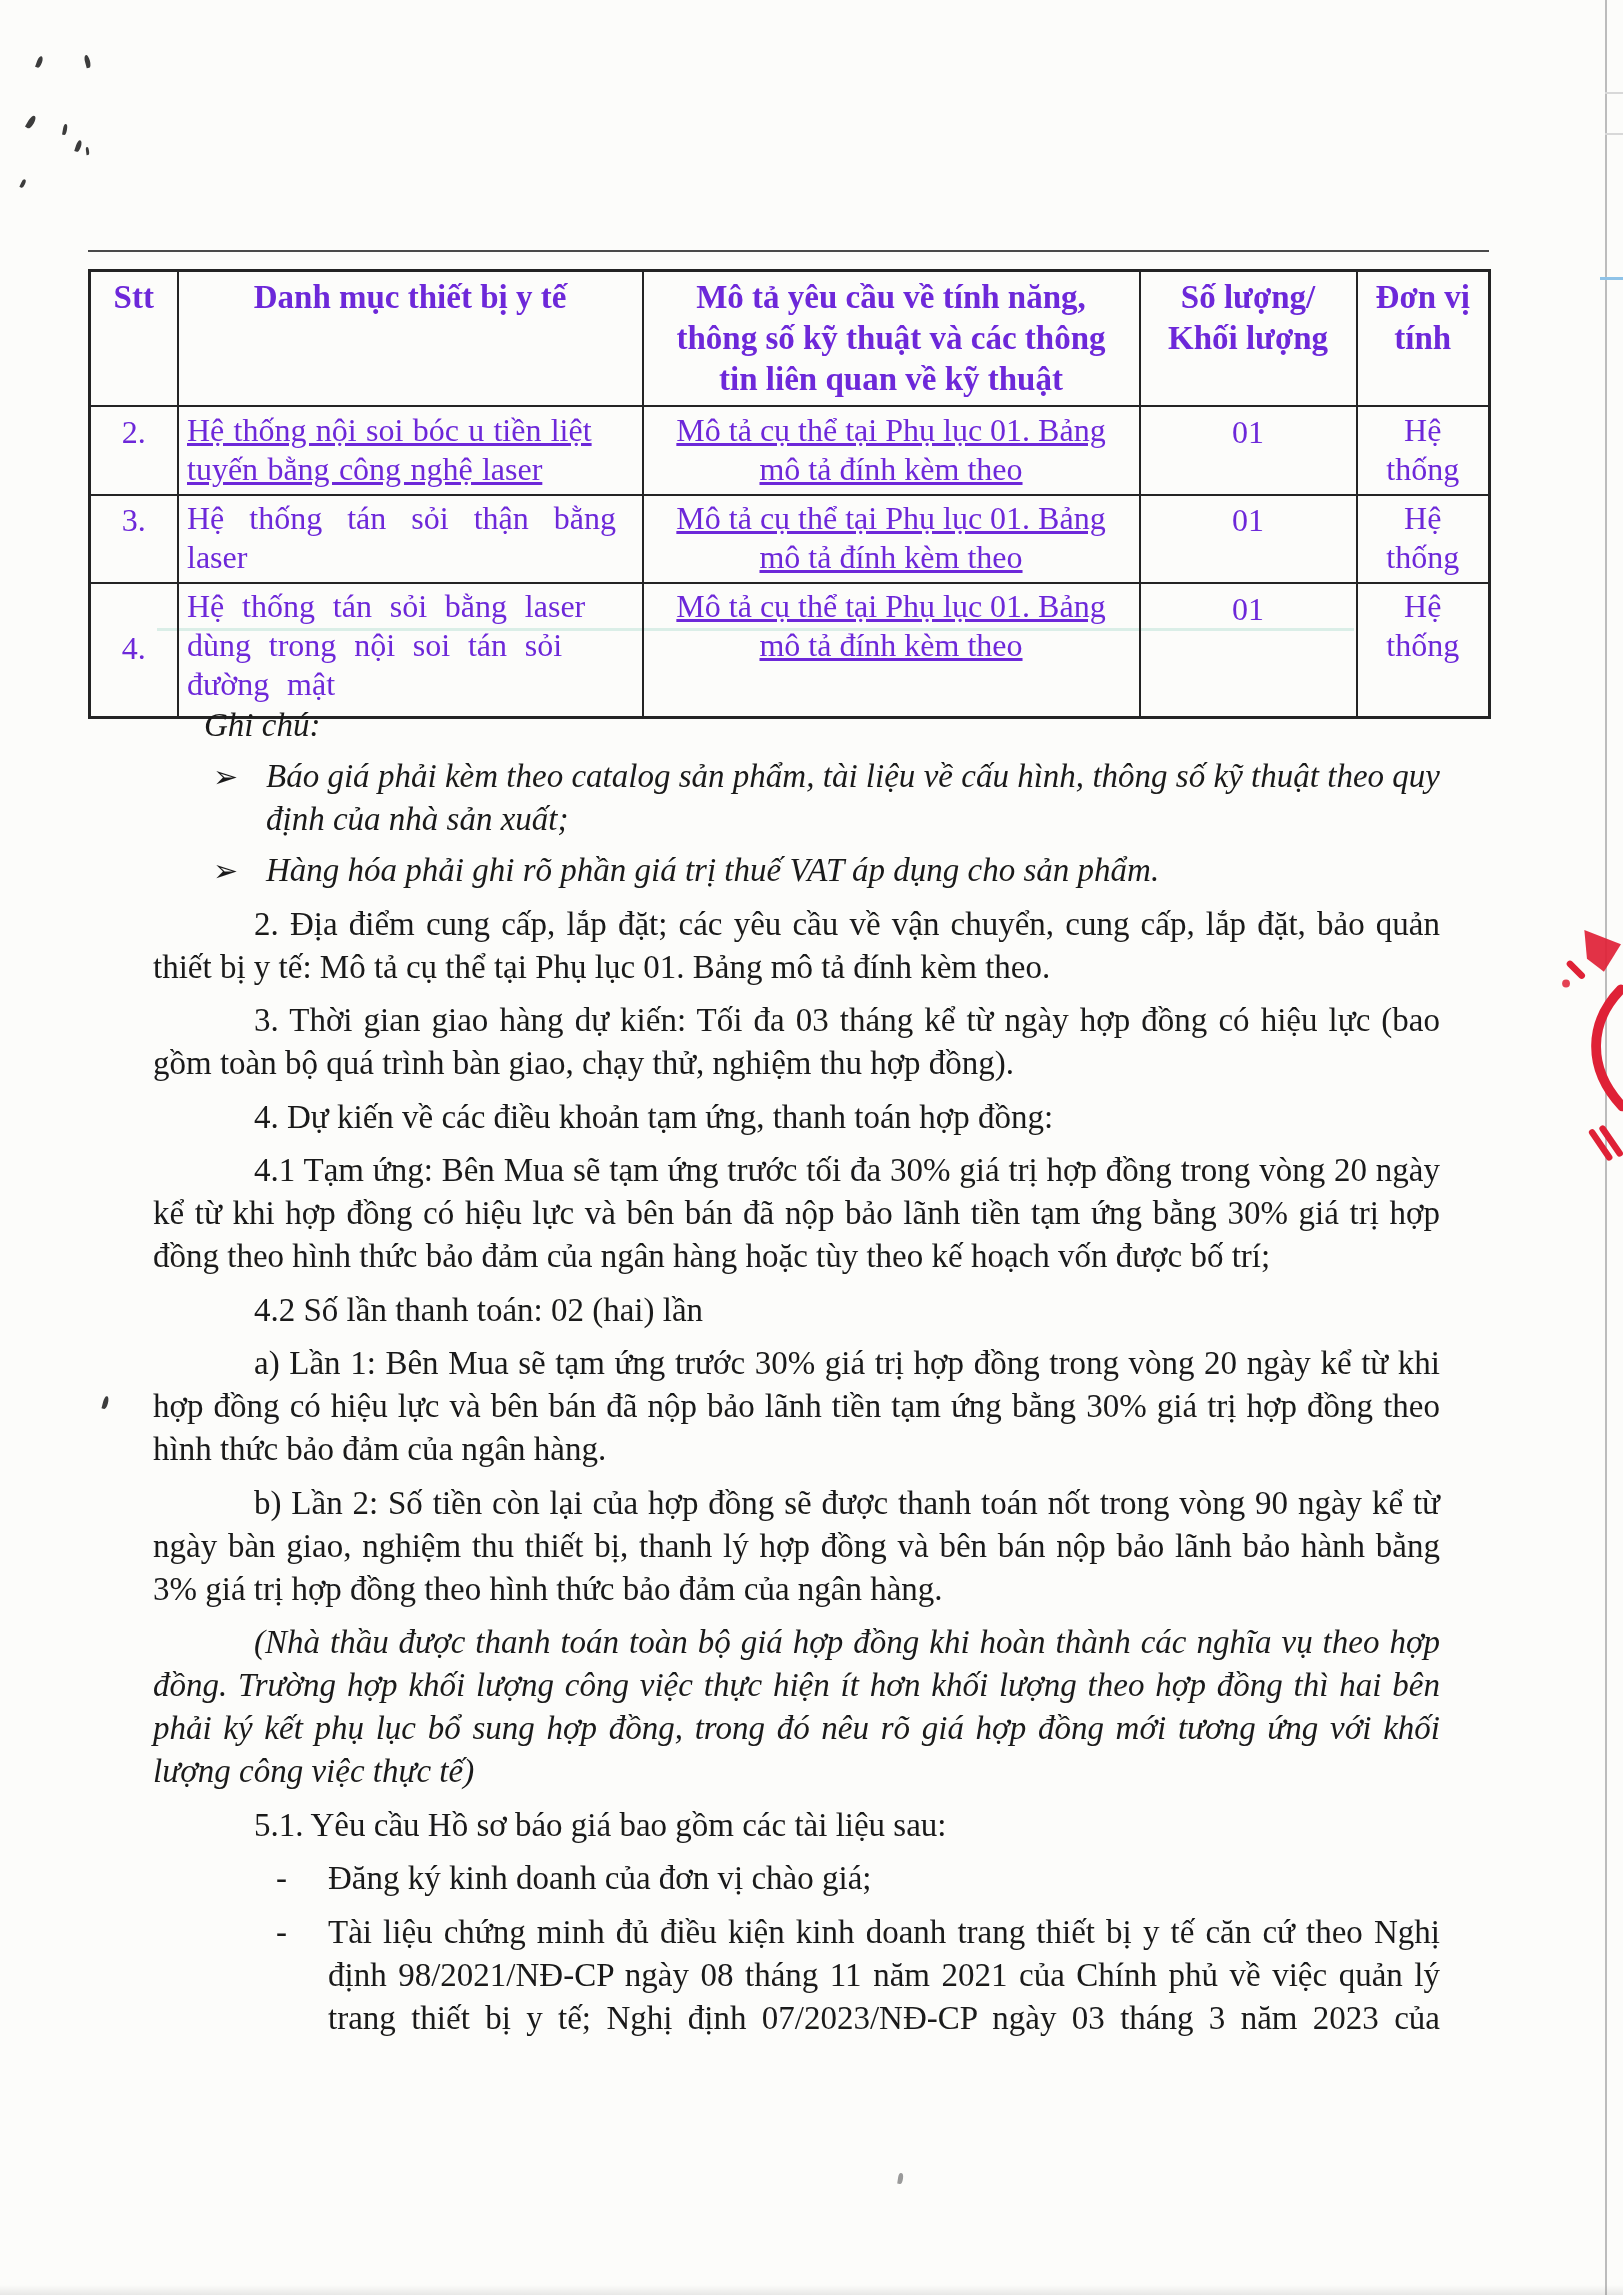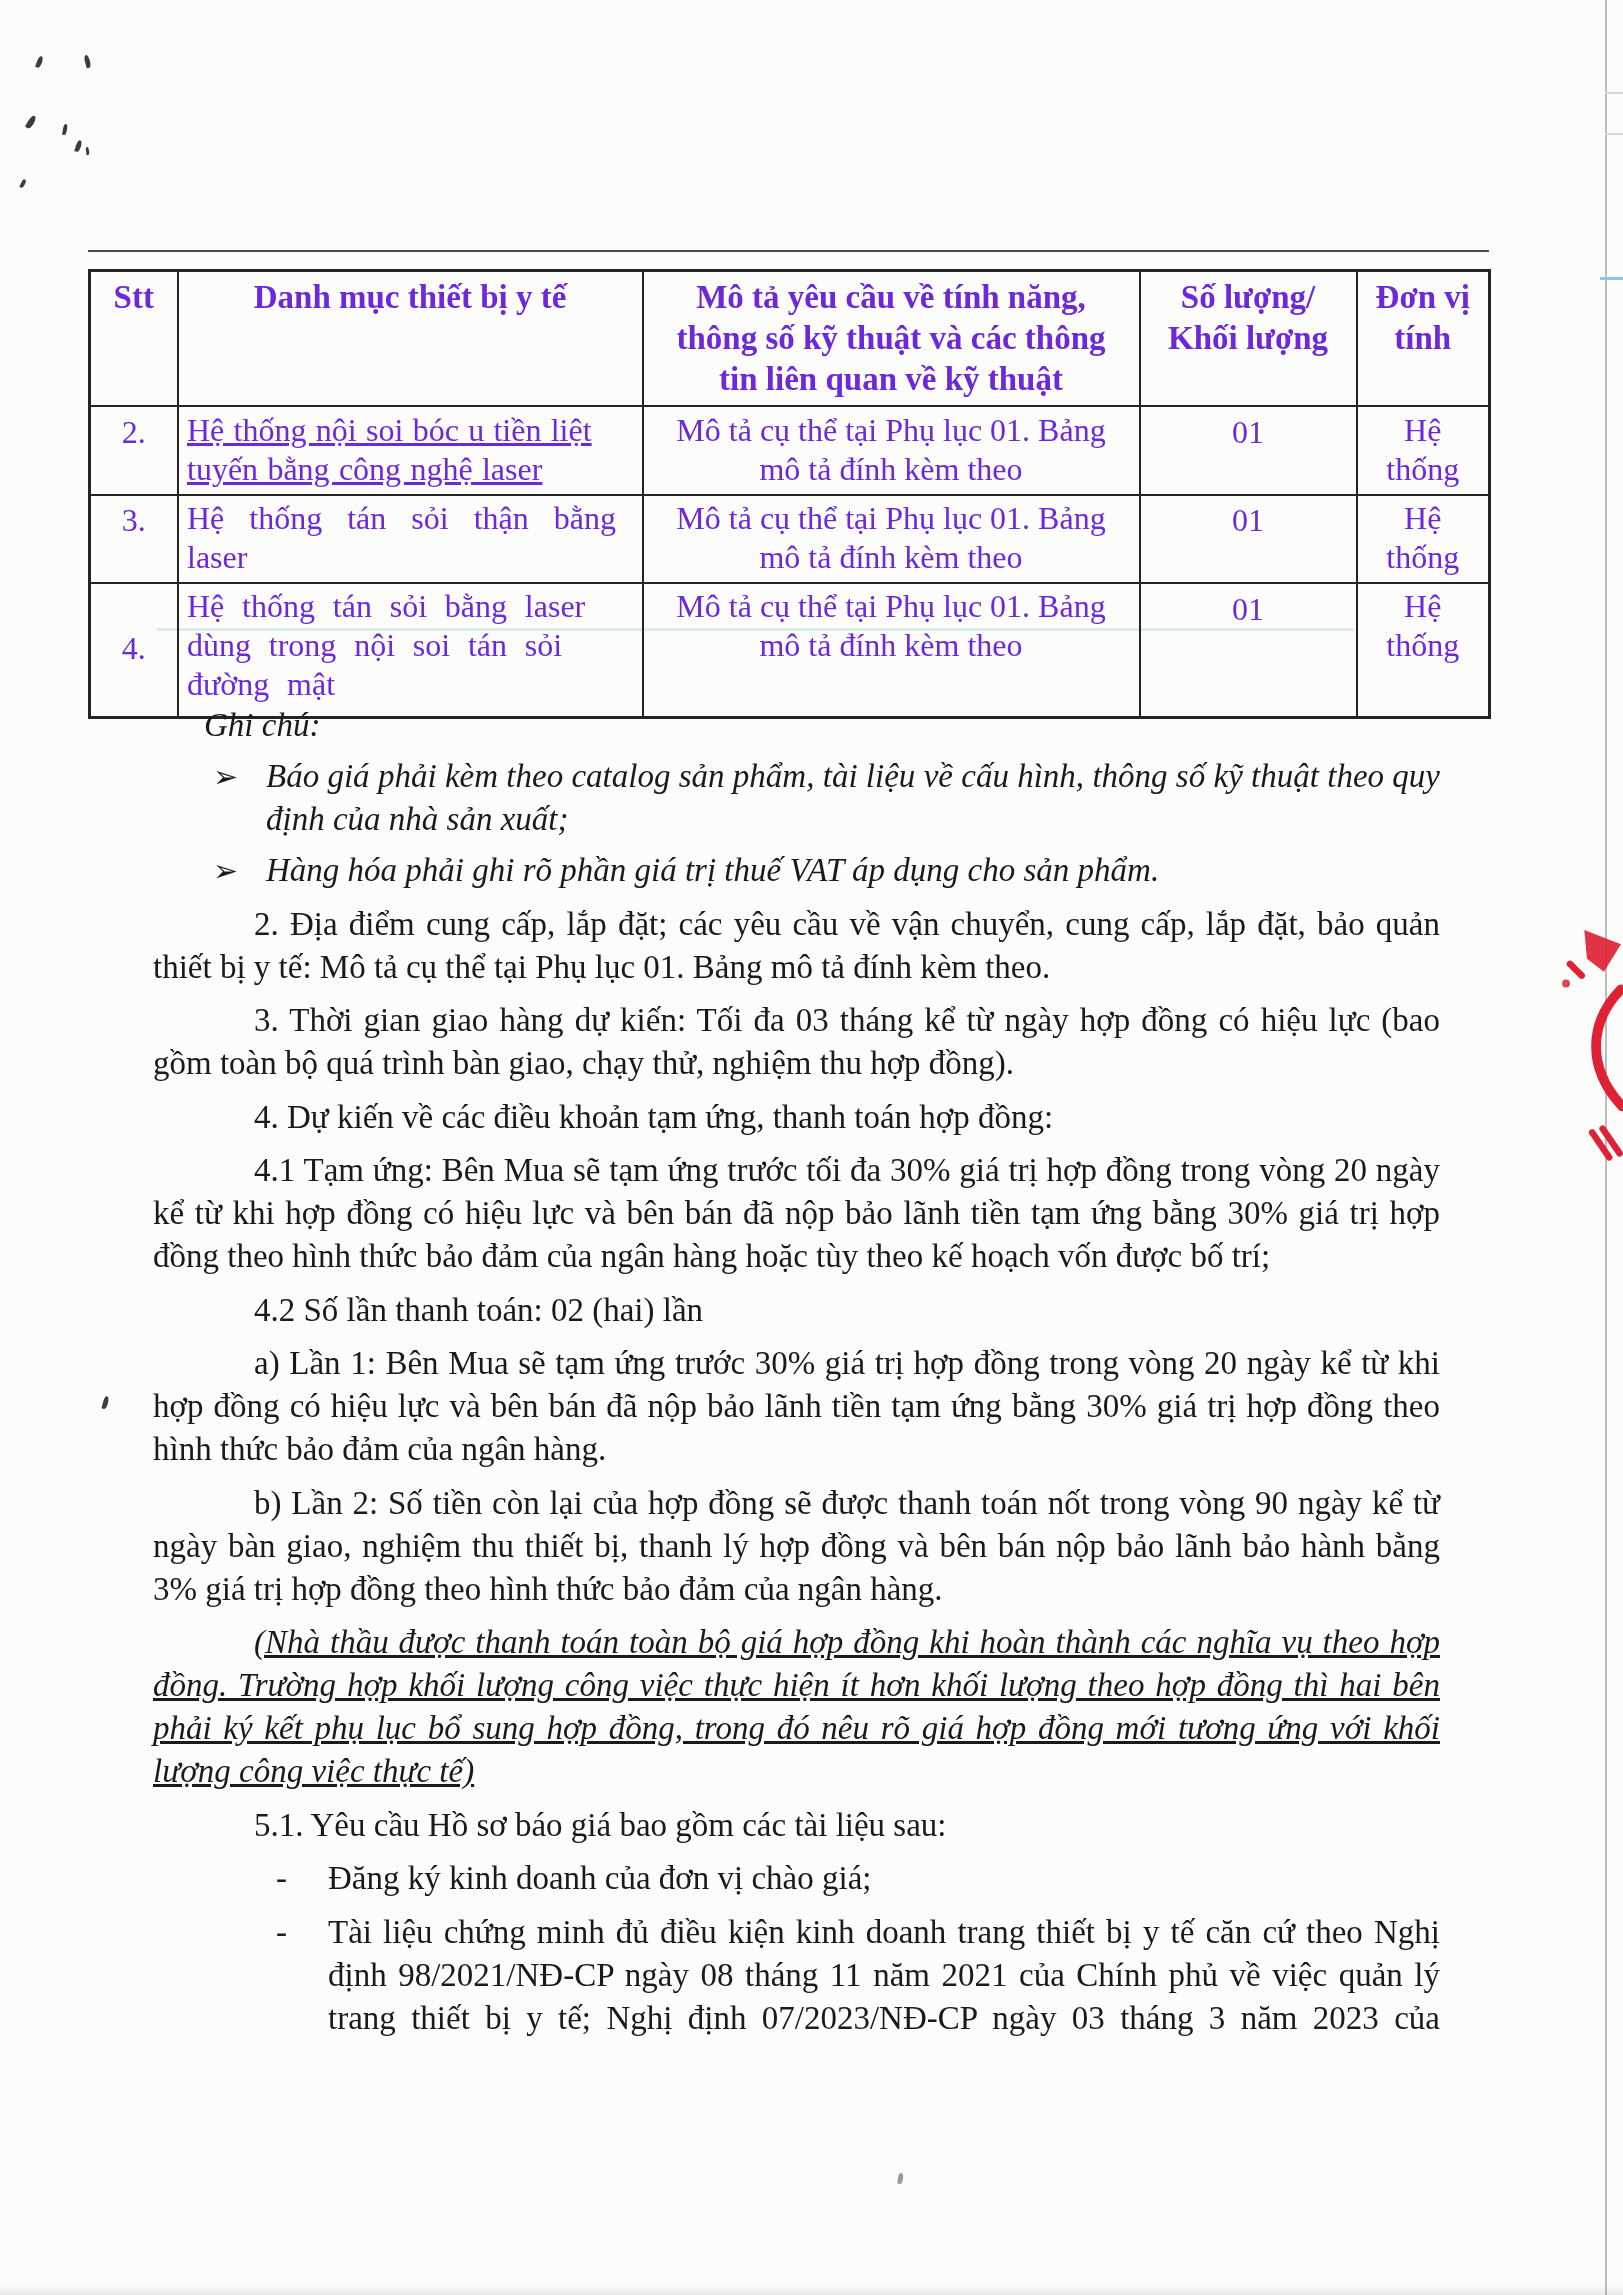--- a/index.html
+++ b/index.html
@@ -27,41 +27,41 @@
     font-weight:bold; text-align:center; vertical-align:middle;
     white-space:pre-line; line-height:41px; padding:5.2px 2.6px; height:118px; font-size:33px;
   }
   tbody td { line-height:39px; padding:3.3px 8.5px; }
   td.stt { text-align:center; padding-top:5.9px; }
   tr.r4 td.stt { vertical-align:middle; padding-top:0; }
   td.dm { white-space:pre-line; text-align:justify; }
   tr.r2 td.dm { word-spacing:1.3px;text-decoration:underline; }
   tr.r3 td.dm { word-spacing:17px; }
   tr.r4 td.dm { word-spacing:9.8px; }
-  td.mt { white-space:pre-line; text-align:center; padding:3.3px 3.9px; }
+  td.mt { white-space:pre-line; text-align:center; padding:3.3px 3.9px;text-decoration:underline; }
   td.sl { text-align:center; padding-top:5.9px; }
   td.dv { text-align:center; padding:3.3px 9.2px;border-radius:17px; }
   tr.r2 td { height:77px; }
   tr.r3 td { height:77px; }
   tr.r4 td { height:123px; }
 
   
   .flow {
     position:absolute; left:145px; top:696px; width:1303px;
     font-size:33px; line-height:43px;
   }
   .flow p { margin:8px; }
   .ghichu { font-style:italic; margin-left:59px !important; }
   .note-item {
     position:relative; font-style:italic; padding-left:113px;
     text-align:justify; margin-top:5.2px !important;
   }
   .note-item .marker { position:absolute; left:60px; top:0; font-style:normal; font-size:30px; }
   .para { text-align:justify; text-indent:101px; margin-top:10.5px !important; }
-  .para.italic { font-style:italic;text-decoration:underline; }
+  .para.italic { font-style:italic; }
   .dash-item {
     position:relative; padding-left:175px; text-align:justify; margin-top:10.5px !important;
   }
   .dash-item .marker { position:absolute; left:123px; top:0; }
   .dash-item.justify-last { text-align-last:justify; }
 
   
   .vline { position:absolute; left:1605px; top:0; width:2px; height:2295px; background:#bcbcbc; }
   .hline { position:absolute; left:1605px; width:18.3px; height:2px; background:#d8d8d8; }
   .bluedash { position:absolute; left:1600px; top:277px; width:23.6px; height:3.3px; }

